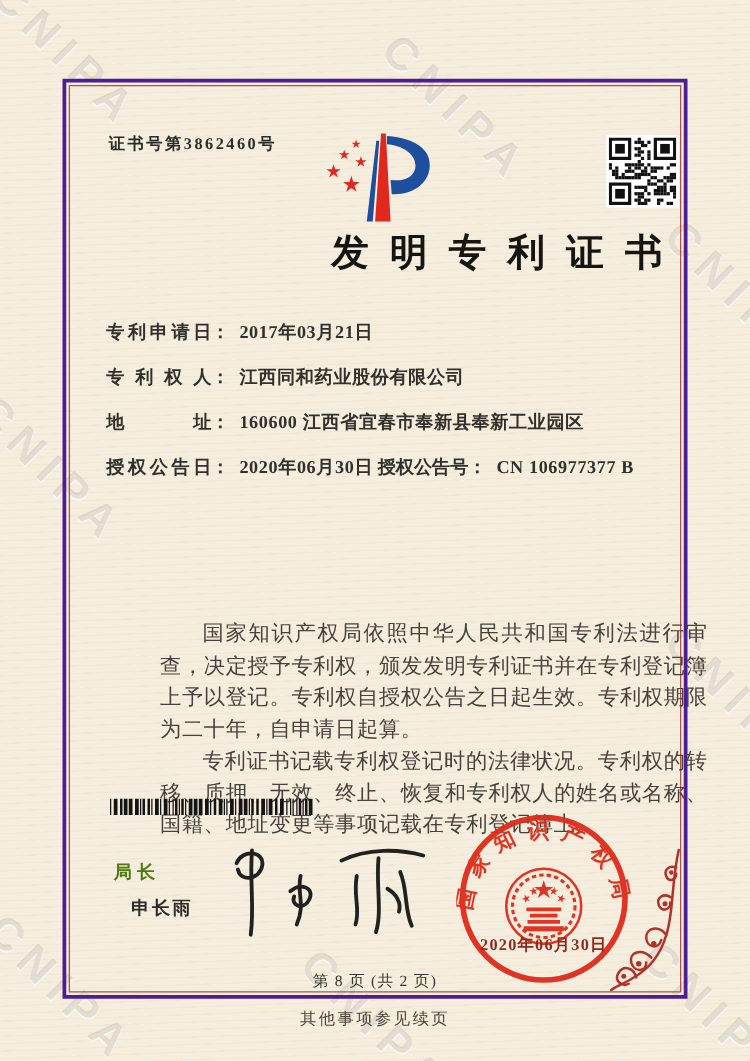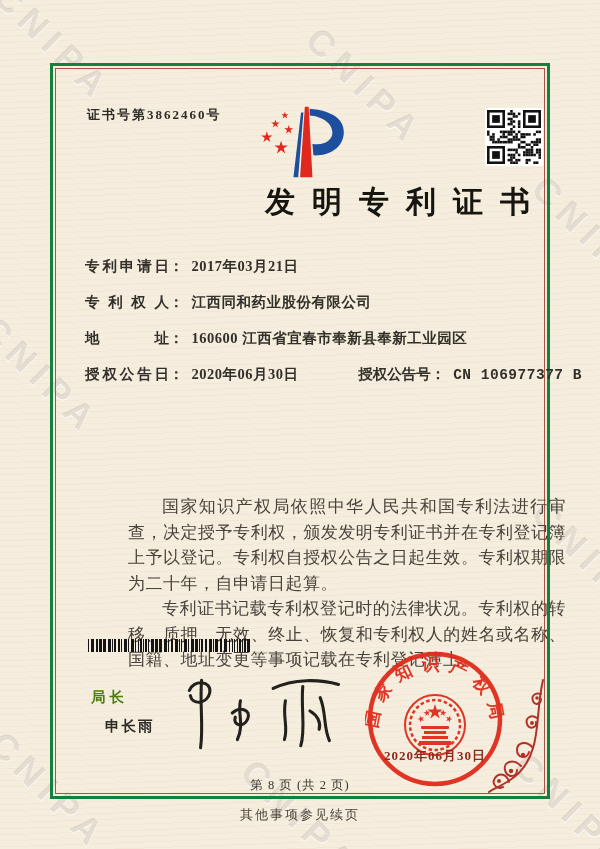--- a/index.html
+++ b/index.html
@@ -17,21 +17,21 @@
     font-weight:bold;font-size:36px;letter-spacing:8px;
     color:rgba(168,152,128,0.28);transform:rotate(45deg);
     text-shadow:1px 1px 0 rgba(255,255,255,0.6);user-select:none;white-space:nowrap;
   }
   .wm1{top:22px;left:-22px}.wm2{top:66px;left:290px}.wm3{top:215px;left:516px}
   .wm4{top:355px;left:-34px}.wm5{top:540px;left:516px}.wm6{top:770px;left:-26px}
   .wm7{top:798px;left:225px}.wm8{top:792px;left:498px}
   
   .frame{
     position:absolute;z-index:2;left:50px;top:63px;width:494px;height:730px;
-    border:3px solid #15803d;
+    border:3px solid #4c1d95;
   }
   .frame-inner{
     position:absolute;left:2px;top:2px;right:2px;bottom:2px;
     border:1px solid #a85544;pointer-events:none;
   }
   
   .cert-no{
     position:absolute;left:34px;top:40px;font-size:13px;color:#2e2b27;
     letter-spacing:2px;font-weight:600;
   }
@@ -41,21 +41,21 @@
   .title{
     position:absolute;left:0;top:116px;width:100%;text-align:right;
     font-size:30px;font-weight:bold;color:#17150f;letter-spacing:17px;text-indent:17px;
   }
   
   .fields{position:absolute;left:32px;top:190px;width:436px;}
   .frow{margin-bottom:14.5px;font-size:14.5px;line-height:21.5px;color:#33302a;font-weight:600;white-space:nowrap;}
   .flabel{display:inline-block;width:84px;text-align:justify;text-align-last:justify;vertical-align:top;}
   .fcolon{margin-right:8px;}
   .fvalue{letter-spacing:0.5px;}
-  .frow.double .pair2{margin-left:56px;font-family:Liberation Mono, monospace;}
+  .frow.double .pair2{}
   
   .paras{
     position:absolute;left:30px;top:428px;width:438px;
     font-size:17px;line-height:25.5px;color:#47423a;text-align:justify;margin-left:45px;
   }
   .paras p{margin:0;text-indent:2em;letter-spacing:0.5px;}
   
   .barcode{position:absolute;left:35px;top:573px;width:162px;height:13px;}
   .barcode i{position:absolute;top:0;bottom:0;background:#141414;display:block;}
   

